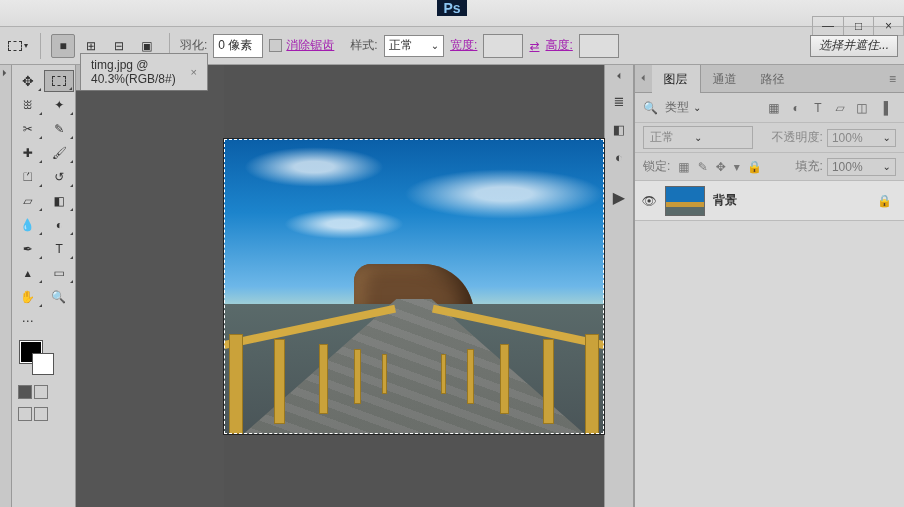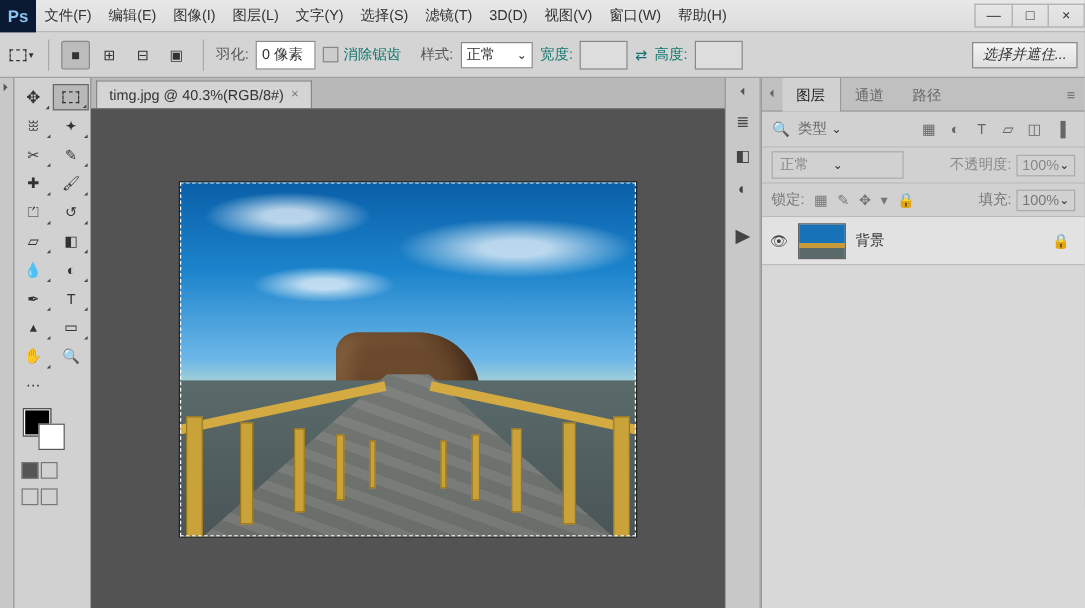--- a/index.html
+++ b/index.html
@@ -1,49 +1,49 @@
 <!DOCTYPE html>
 <html><head>
 <meta charset="utf-8">
 <style>
 * { box-sizing: border-box; margin: 0; padding: 0; font-family: "Microsoft YaHei", sans-serif; }
 body { width: 904px; height: 507px; background: #d7d7d7; overflow: hidden; font-size: 12px; color: #333; }
-.titlebar { height: 27px; background: linear-gradient(#e8e8e8,#dcdcdc); display: flex; align-items: center; border-bottom: 1px solid #b0b0b0; }
+.titlebar { height: 27px; background: linear-gradient(#e8e8e8,#dcdcdc); display: flex; align-items: center; border-bottom: 1px solid #b0b0b0; flex-direction: column; }
 .ps-logo { width: 30px; height: 27px; background:#0a1a33; color:#8cc5f2; font-weight:bold; display:flex; align-items:center; justify-content:center; font-size:14px; }
 .menu { display:flex; }
 .menu-item { padding: 0 7px; line-height:27px; cursor:default; }
 .window-controls { margin-left:auto; display:flex; border:1px solid #aaa; }
 .wc { width:30px; height:18px; display:flex; align-items:center; justify-content:center; border-left:1px solid #aaa; font-size:12px; }
 .wc:first-child { border-left:none; }
 .options-bar { height:38px; background:#d4d4d4; border-bottom:1px solid #a0a0a0; display:flex; align-items:center; padding:0 6px; gap:6px; }
 .ob-group { display:flex; align-items:center; gap:4px; }
 .icon-box { width:24px; height:24px; border:1px solid transparent; display:flex; align-items:center; justify-content:center; border-radius:2px; }
 .icon-box.sel { background:#bcbcbc; border-color:#888; }
 .sep { width:1px; height:26px; background:#aaa; margin:0 4px; }
 .lbl { color:#555; }
 .input-box { background:#fff; border:1px solid #888; height:24px; padding:0 4px; display:flex; align-items:center; min-width:50px; }
 .checkbox { width:13px; height:13px; border:1px solid #888; background:#ccc; }
-.disabled { color:#0f766e; }
+.disabled { color:#a21caf;text-decoration:underline; }
 .select-box { background:#fff; border:1px solid #888; height:22px; padding:0 4px; display:flex; align-items:center; gap:18px; }
 .chev { font-size:10px; color:#333; }
 .btn-bar { background:linear-gradient(#f4f4f4,#dedede); border:1px solid #888; height:22px; padding:0 8px; display:flex; align-items:center;font-style:italic; }
 .main-area { display:flex; height:calc(507px - 27px - 38px); }
 .tab-strip-left { width:12px; background:#c8c8c8; border-right:1px solid #999; position:relative; }
 .expand-ic { position:absolute; top:3px; left:2px; font-size:9px; color:#555; }
 .toolbox { width:64px; background:#d1d1d1; border-right:1px solid #999; display:flex; flex-direction:column; padding-top:4px; }
 .tool-row { display:flex; }
 .tool { width:30px; height:22px; margin:1px; display:flex; align-items:center; justify-content:center; position:relative; }
 .tool.active { background:#b8b8b8; border:1px solid #666; }
 .tri { position:absolute; right:1px; bottom:1px; width:0; height:0; border-left:3px solid transparent; border-bottom:3px solid #444; }
 .swatches { margin-top:8px; padding-left:6px; position:relative; height:40px; }
 .fg-sw { width:22px; height:22px; background:#000; border:1px solid #fff; outline:1px solid #555; position:absolute; top:0; left:8px; }
 .bg-sw { width:22px; height:22px; background:#fff; border:1px solid #555; position:absolute; top:12px; left:20px; }
 .tool-mini-row { display:flex; gap:2px; padding:4px 6px; }
 .mini-ic { width:14px; height:14px; border:1px solid #777; }
-.canvas-zone { flex:1; display:flex; flex-direction:column; background:#555; }
+.canvas-zone { flex:1; display:flex; flex-direction:row; background:#555;gap:16px; }
 .doc-tabs { height:26px; background:#b8b8b8; display:flex; align-items:flex-end; border-bottom:1px solid #777; }
 .doc-tab { background:#d4d4d4; padding:4px 10px; border:1px solid #888; border-bottom:none; display:flex; align-items:center; gap:6px; margin-left:4px; }
 .close-x { font-size:11px; color:#777; }
 .canvas-view { flex:1; background:#535353; display:flex; align-items:center; justify-content:center; position:relative; }
 .canvas-img { width:380px; height:295px; background:#87ceeb; position:relative; overflow:hidden; box-shadow:0 0 0 1px #222; }
 
 .sky { position:absolute; inset:0; background:linear-gradient(180deg,#0a5fa8 0%,#1c84cc 25%,#6db7e8 50%,#cfe6c7 62%,#f3d9a8 68%,#f5b47a 73%,#d78a5a 78%); }
 .cloud { position:absolute; background:radial-gradient(ellipse,#fff 20%,rgba(255,255,255,0) 70%); opacity:.7; }
 .c1{top:8px;left:20px;width:140px;height:40px;}
 .c2{top:30px;left:180px;width:200px;height:50px;}
@@ -80,51 +80,38 @@
 .panel-tabs { height:28px; display:flex; align-items:center; border-bottom:1px solid #999; background:#c0c0c0; }
 .ptab { padding:0 12px; line-height:28px; color:#666; }
 .ptab.active { background:#d1d1d1; color:#222; border-right:1px solid #999; }
 .panel-menu { margin-left:auto; padding:0 8px; color:#666; }
 .panel-row { height:30px; display:flex; align-items:center; padding:0 8px; gap:6px; border-bottom:1px solid #bbb; }
 .pr-ic { width:16px; height:16px; display:flex; align-items:center; justify-content:center; color:#666; font-size:12px; }
 .filter-drop { display:flex; align-items:center; gap:4px; flex:1; color:#666; }
 .blend-row { height:30px; display:flex; align-items:center; padding:0 8px; gap:6px; border-bottom:1px solid #bbb; color:#888; }
 .blend-sel { border:1px solid #aaa; padding:2px 6px; display:flex; align-items:center; gap:20px; flex:1; max-width:110px; }
 .opacity-grp { display:flex; gap:4px; margin-left:auto; }
-.opacity-box { border:1px solid #aaa; padding:1px 4px; display:flex; align-items:center; gap:0; }
+.opacity-box { border:1px solid #aaa; padding:1px 4px; display:flex; align-items:center; gap:20px; }
 .lock-row { height:28px; display:flex; align-items:center; padding:0 8px; gap:8px; color:#777; border-bottom:1px solid #bbb; }
 .lock-ic { font-size:12px; }
 .layers-list { flex:1; background:#d8d8d8; }
 .layer-item { height:40px; display:flex; align-items:center; padding:0 6px; gap:8px; background:#e2e2e2; border-bottom:1px solid #bbb; }
 .eye { width:16px; text-align:center; color:#444; }
 .thumb { width:40px; height:30px; border:1px solid #666; background:linear-gradient(180deg,#1772b8 0 55%,#c89a3a 55% 70%,#5a6a6a 70%); }
-.layer-name { flex:1; }
+.layer-name { flex:1;font-weight:bold; }
 .lock-pad { color:#777; padding-right:6px; }
 
 .marq-ic{width:14px;height:10px;border:1px dashed #333;}
 .move-ic{font-size:14px;}
 </style>
 </head>
 <body>
 
 <div class="titlebar">
   <div class="ps-logo">Ps</div>
-  <div class="menu">
-    <div class="menu-item">文件(F)</div>
-    <div class="menu-item">编辑(E)</div>
-    <div class="menu-item">图像(I)</div>
-    <div class="menu-item">图层(L)</div>
-    <div class="menu-item">文字(Y)</div>
-    <div class="menu-item">选择(S)</div>
-    <div class="menu-item">滤镜(T)</div>
-    <div class="menu-item">3D(D)</div>
-    <div class="menu-item">视图(V)</div>
-    <div class="menu-item">窗口(W)</div>
-    <div class="menu-item">帮助(H)</div>
-  </div>
   <div class="window-controls">
     <div class="wc">—</div>
     <div class="wc">□</div>
     <div class="wc">×</div>
   </div>
 </div>
 
 <div class="options-bar">
   <div class="icon-box">
       <div class="marq-ic"></div>

